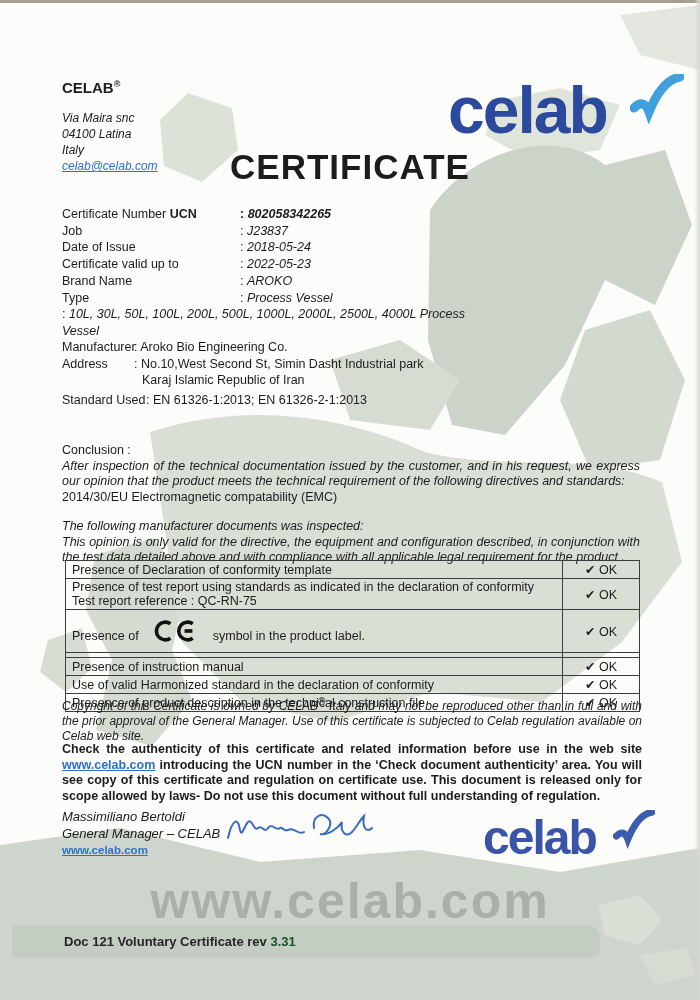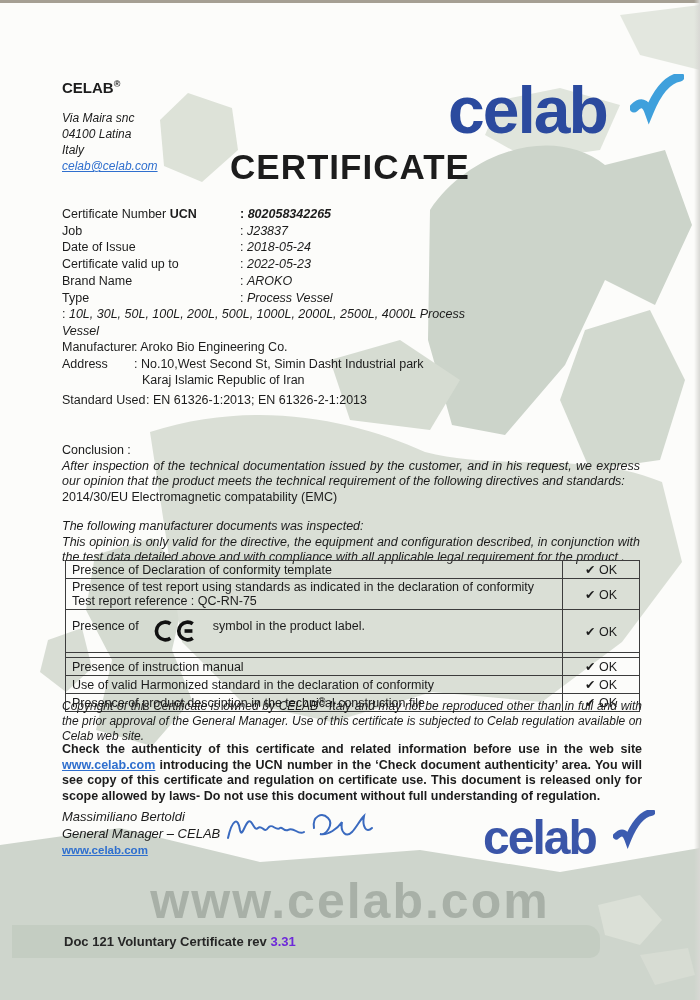--- a/index.html
+++ b/index.html
@@ -56,42 +56,42 @@
   .it{font-style:italic;text-align:justify;}
   .gap14{height:14px;}
 
   
   table.insp{position:absolute;left:65px;top:560px;width:575px;
     border-collapse:collapse;font-size:12.5px;}
   table.insp td{border:1px solid #3c3c3c;padding:1px 6px;vertical-align:middle;}
   td.stat{width:64px;text-align:center;white-space:nowrap;}
   tr.spacer td{height:4px;padding:0;border-left:1px solid #3c3c3c;border-right:1px solid #3c3c3c;}
   tr.ce-row td{height:40px;}
-  .ce-wrap{display:inline-flex;align-items:flex-start;gap:14px;}
+  .ce-wrap{display:inline-flex;align-items:flex-end;gap:14px;}
   .check{font-weight:bold;}
 
   .copyright{position:absolute;left:62px;top:694px;width:580px;
     font-size:12px;line-height:15px;font-style:italic;text-align:justify;}
   .authenticity{position:absolute;left:62px;top:742px;width:580px;
     font-size:12.5px;line-height:15.5px;font-weight:bold;text-align:justify;}
   .authenticity a{font-weight:bold;}
 
   .sigblock{position:absolute;left:62px;top:808px;font-size:13px;line-height:17px;}
   .sigblock .nm,.sigblock .rl{font-style:italic;}
   .sigblock .lk{font-size:11.5px;font-weight:bold;}
   .signature{position:absolute;left:222px;top:798px;}
 
   .watermark{position:absolute;left:0;top:872px;width:700px;text-align:center;
     font-size:50px;font-weight:bold;color:rgba(148,157,148,0.65);letter-spacing:2px;}
 
   .footerband{position:absolute;left:12px;top:925px;width:588px;height:33px;
     background:#c4cdc2;border-radius:0 14px 10px 0;}
   .footerband .ftext{position:absolute;left:52px;top:0;line-height:33px;
     font-size:13px;font-weight:bold;color:#262626;}
-  .rev{color:#6d28d9;}
+  .rev{color:#14532d;}
 </style>
 </head>
 <body>
 
 <div class="page">
   <div class="topline"></div>
 
   <svg class="map" width="700" height="1000" viewBox="0 0 700 1000">
     <path d="M160,120 L188,93 L232,108 L238,150 L202,182 L164,166 Z" fill="#dde2d8"></path>
     <path d="M500,100 L560,88 L620,105 L600,150 L530,160 L485,135 Z" fill="#e0e5dc"></path>

